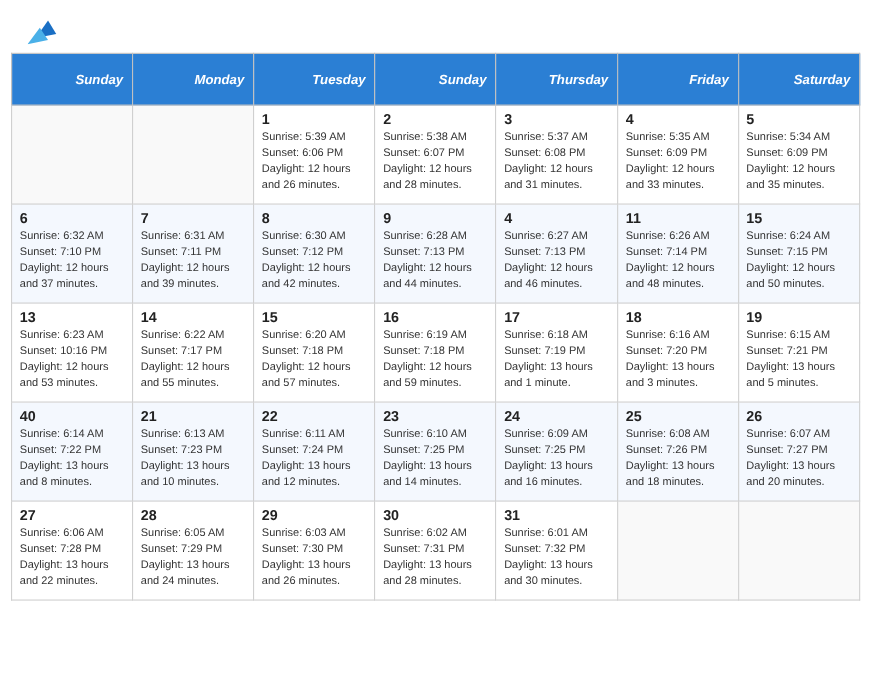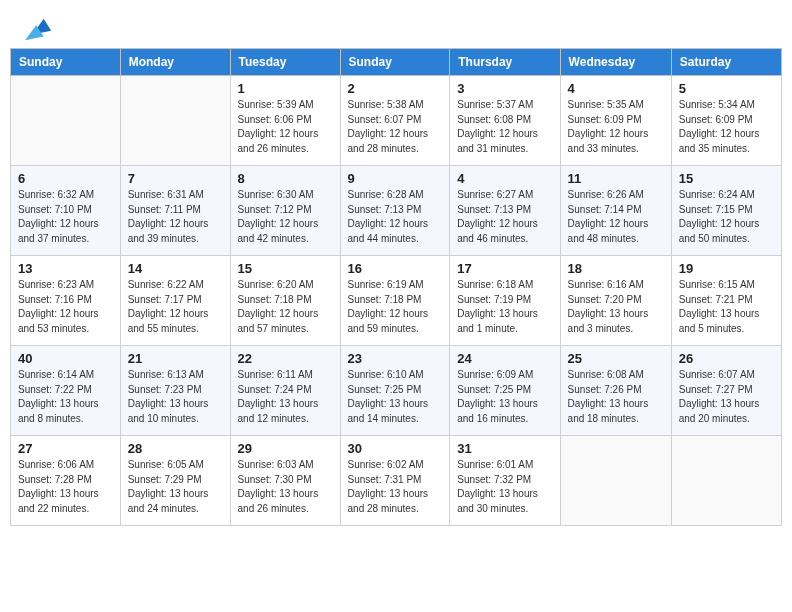--- a/index.html
+++ b/index.html
@@ -54,23 +54,24 @@
       font-size: 11px;
     }
     .calendar-wrap {
       padding: 0 10px 10px 10px;
     }
     .calendar th {
       background-color: #2b7fd4;
       color: #fff;
       font-size: 12px;
       font-weight: bold;
-      text-align: left;
-      padding: 6px 8px;
+      text-align: right;
+      padding: 16px 8px;
       border: 1px solid #c0c0c0;
+      font-style: italic;
     }
     .calendar td {
       vertical-align: top;
       border: 1px solid #d0d0d0;
       padding: 5px 7px;
       width: 113px;
       height: 90px;
       background: #fff;
     }
     .calendar td.empty {
@@ -120,21 +121,21 @@
 
 <div class="calendar-wrap">
   <table class="calendar">
     <thead>
       <tr id="header-row">
           <th>Sunday</th>
           <th>Monday</th>
           <th>Tuesday</th>
           <th>Sunday</th>
           <th>Thursday</th>
-          <th>Wednesday</th>
+          <th>Friday</th>
           <th>Saturday</th>
         </tr>
     </thead>
     <tbody id="calendar-body">
         <tr>
           <td class="empty"></td>
           <td class="empty"></td>
           <td>
             <div class="day-number">1</div>
             <div class="day-info">Sunrise: 5:39 AM
@@ -219,21 +220,21 @@
             <div class="day-info">Sunrise: 6:24 AM
 Sunset: 7:15 PM
 Daylight: 12 hours
 and 50 minutes.</div>
           </td>
         </tr>
         <tr>
           <td>
             <div class="day-number">13</div>
             <div class="day-info">Sunrise: 6:23 AM
-Sunset: 7:16 PM
+Sunset: 10:16 PM
 Daylight: 12 hours
 and 53 minutes.</div>
           </td>
           <td>
             <div class="day-number">14</div>
             <div class="day-info">Sunrise: 6:22 AM
 Sunset: 7:17 PM
 Daylight: 12 hours
 and 55 minutes.</div>
           </td>

